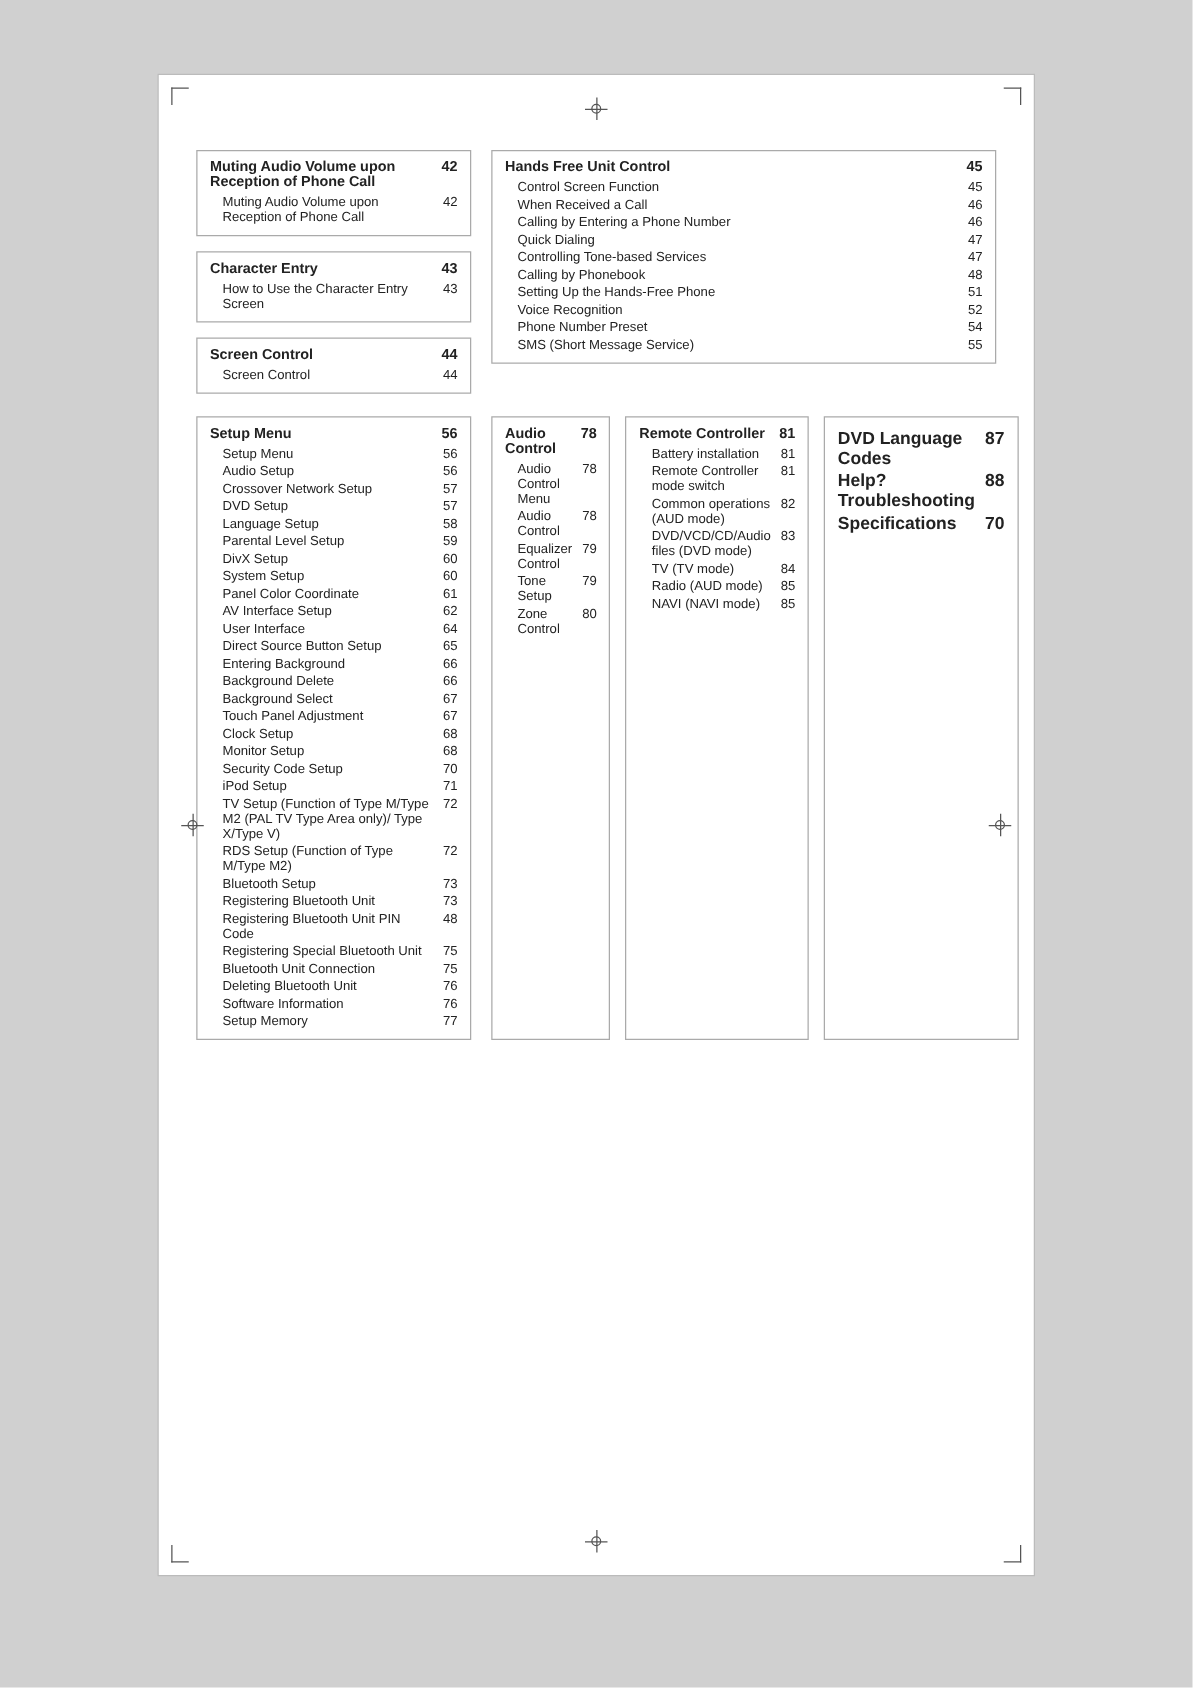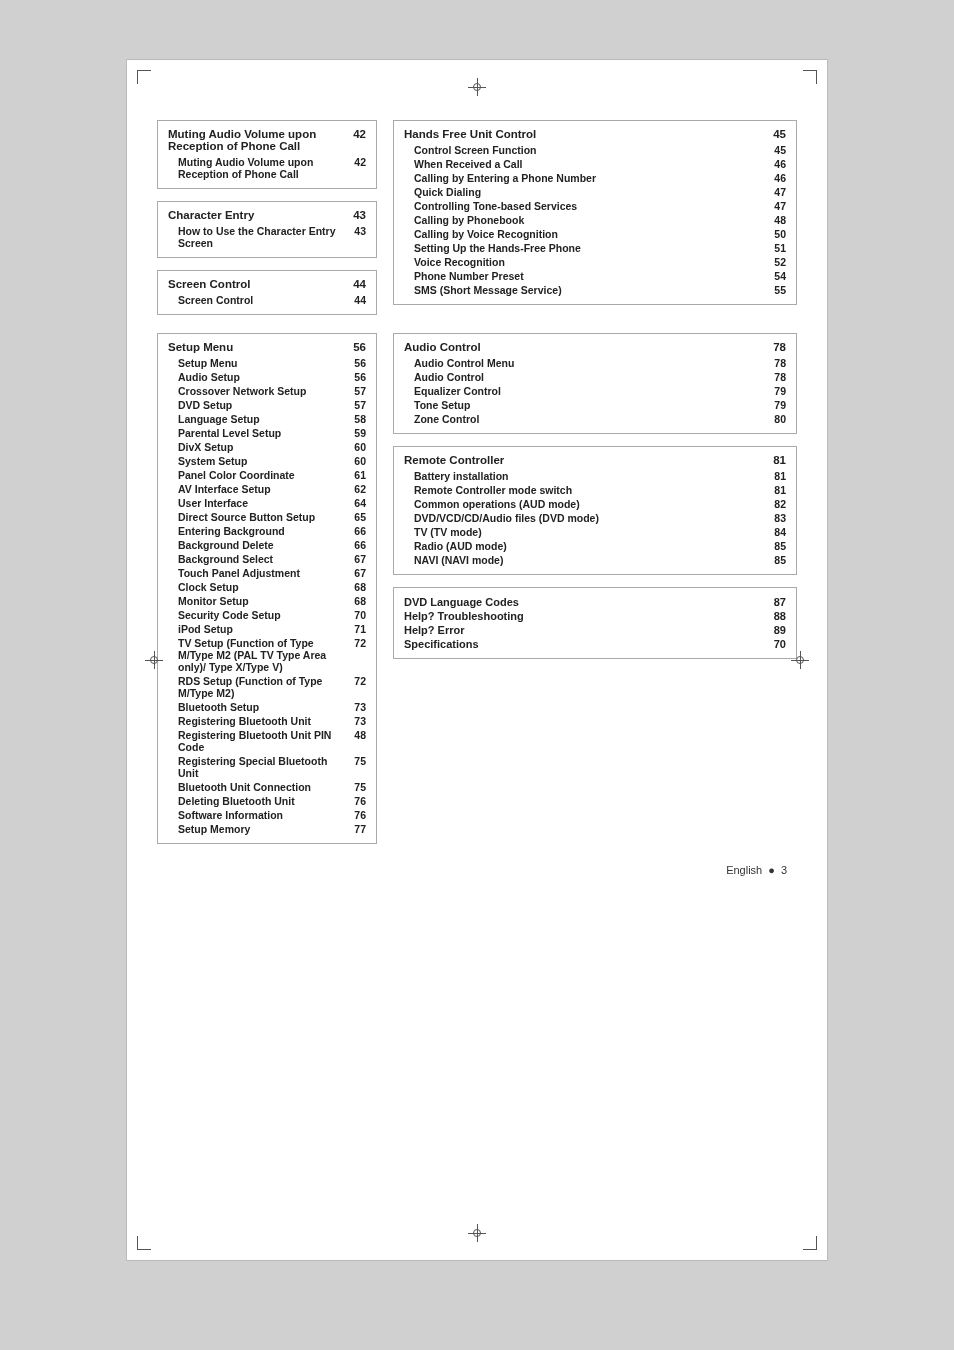--- a/index.html
+++ b/index.html
@@ -96,22 +96,23 @@
     }
     .right-col-top {
       flex: 1;
     }
     .left-col-bottom {
       flex: 0 0 220px;
     }
     .right-col-bottom {
       flex: 1;
       display: flex;
-      flex-direction: column;
+      flex-direction: row;
       gap: 12px;
+      justify-content: flex-end;
     }
     .box {
       border: 1px solid #aaa;
       padding: 7px 10px;
       background: #fff;
     }
     .box-title {
       font-weight: bold;
       font-size: 11.5px;
       display: flex;
@@ -134,25 +135,24 @@
     .entry-row .label {
       flex: 1;
     }
     .entry-row .num {
       flex-shrink: 0;
       margin-left: 8px;
       text-align: right;
     }
     .entry-row.bold-entry {
       font-weight: bold;
-      font-size: 11px;
+      font-size: 14px;
     }
     .indent {
       padding-left: 10px;
-      font-weight: bold;
     }
     .footer-row {
       display: flex;
       justify-content: flex-end;
       align-items: center;
       margin-top: 20px;
       padding-right: 10px;
       font-size: 11px;
       color: #333;
     }
@@ -246,24 +246,20 @@
               </div>
               <div class="entry-row indent">
                 <span class="label">Controlling Tone-based Services</span>
                 <span class="num">47</span>
               </div>
               <div class="entry-row indent">
                 <span class="label">Calling by Phonebook</span>
                 <span class="num">48</span>
               </div>
               <div class="entry-row indent">
-                <span class="label">Calling by Voice Recognition</span>
-                <span class="num">50</span>
-              </div>
-              <div class="entry-row indent">
                 <span class="label">Setting Up the Hands-Free Phone</span>
                 <span class="num">51</span>
               </div>
               <div class="entry-row indent">
                 <span class="label">Voice Recognition</span>
                 <span class="num">52</span>
               </div>
               <div class="entry-row indent">
                 <span class="label">Phone Number Preset</span>
                 <span class="num">54</span>
@@ -482,32 +478,23 @@
           <div id="misc-entries">
               <div class="entry-row bold-entry">
                 <span class="label"><b>DVD Language Codes</b></span>
                 <span class="num"><b>87</b></span>
               </div>
               <div class="entry-row bold-entry">
                 <span class="label"><b>Help? Troubleshooting</b></span>
                 <span class="num"><b>88</b></span>
               </div>
               <div class="entry-row bold-entry">
-                <span class="label"><b>Help? Error</b></span>
-                <span class="num"><b>89</b></span>
-              </div>
-              <div class="entry-row bold-entry">
                 <span class="label"><b>Specifications</b></span>
                 <span class="num"><b>70</b></span>
               </div>
             </div>
         </div>
 
       </div>
     </div>
 
-    <div class="footer-row">
-      <span>English</span>
-      <span style="margin: 0 6px;">●</span>
-      <span>3</span>
-    </div>
   </div>
 </div>
 
 </body></html>

